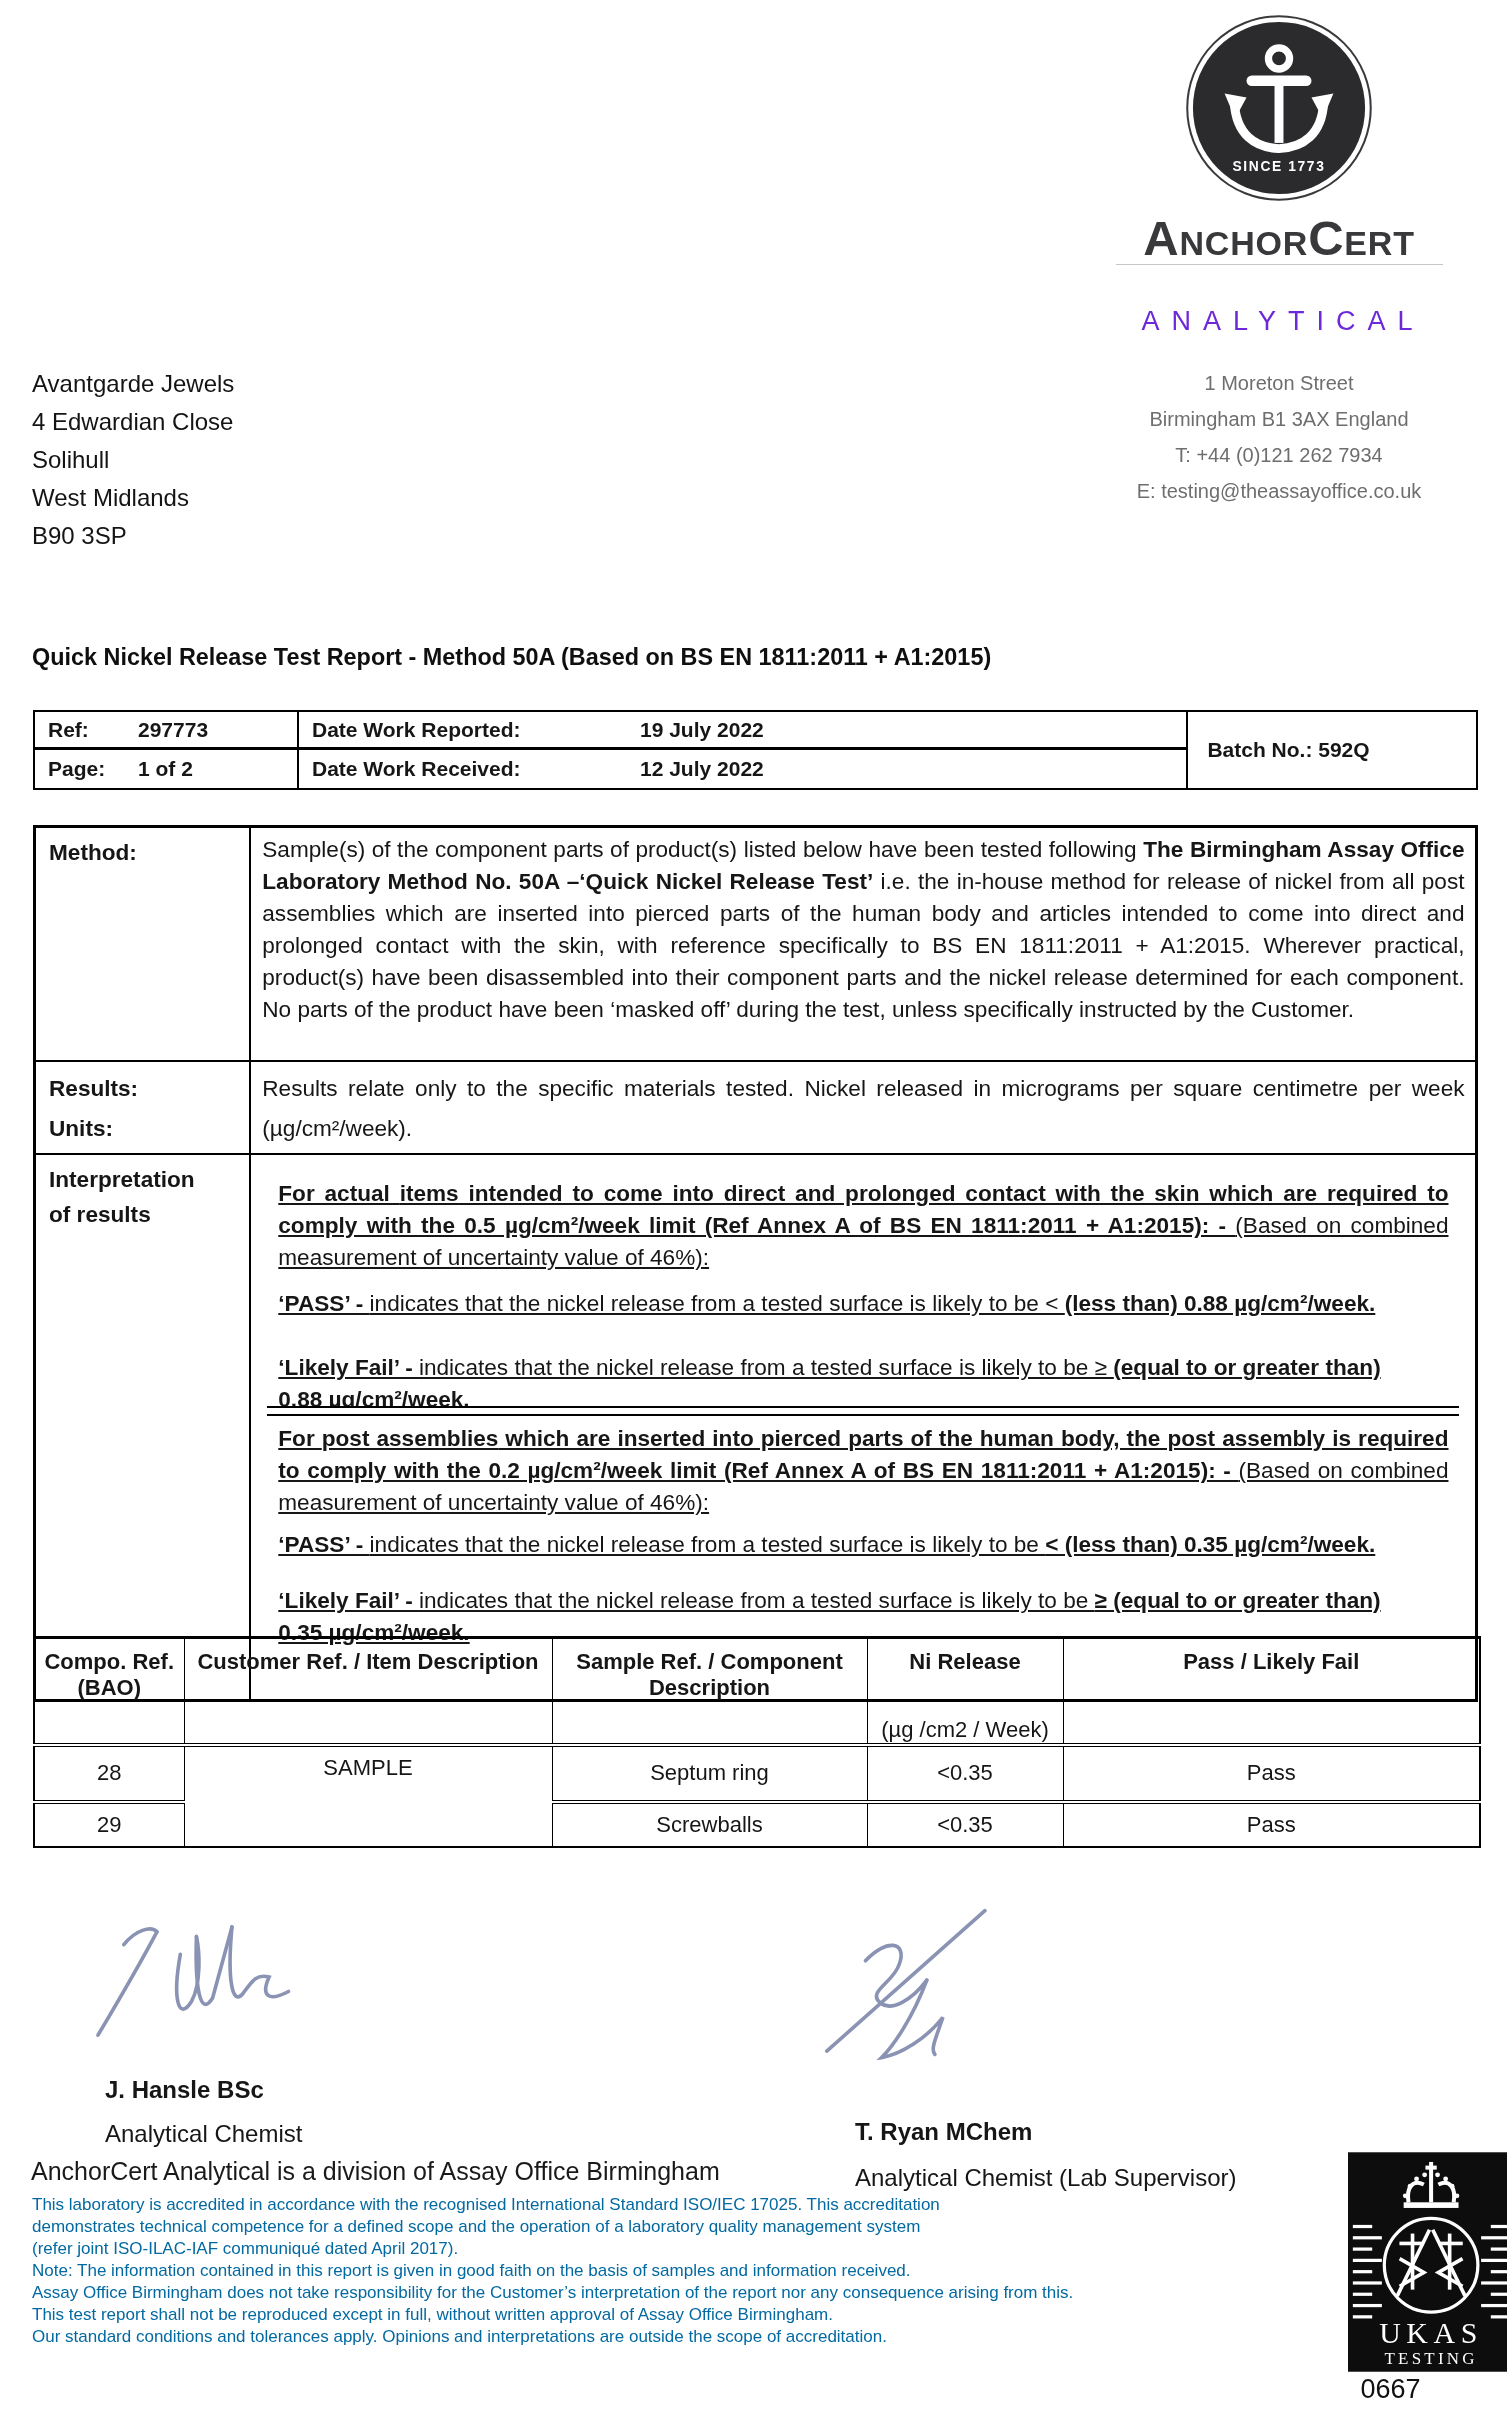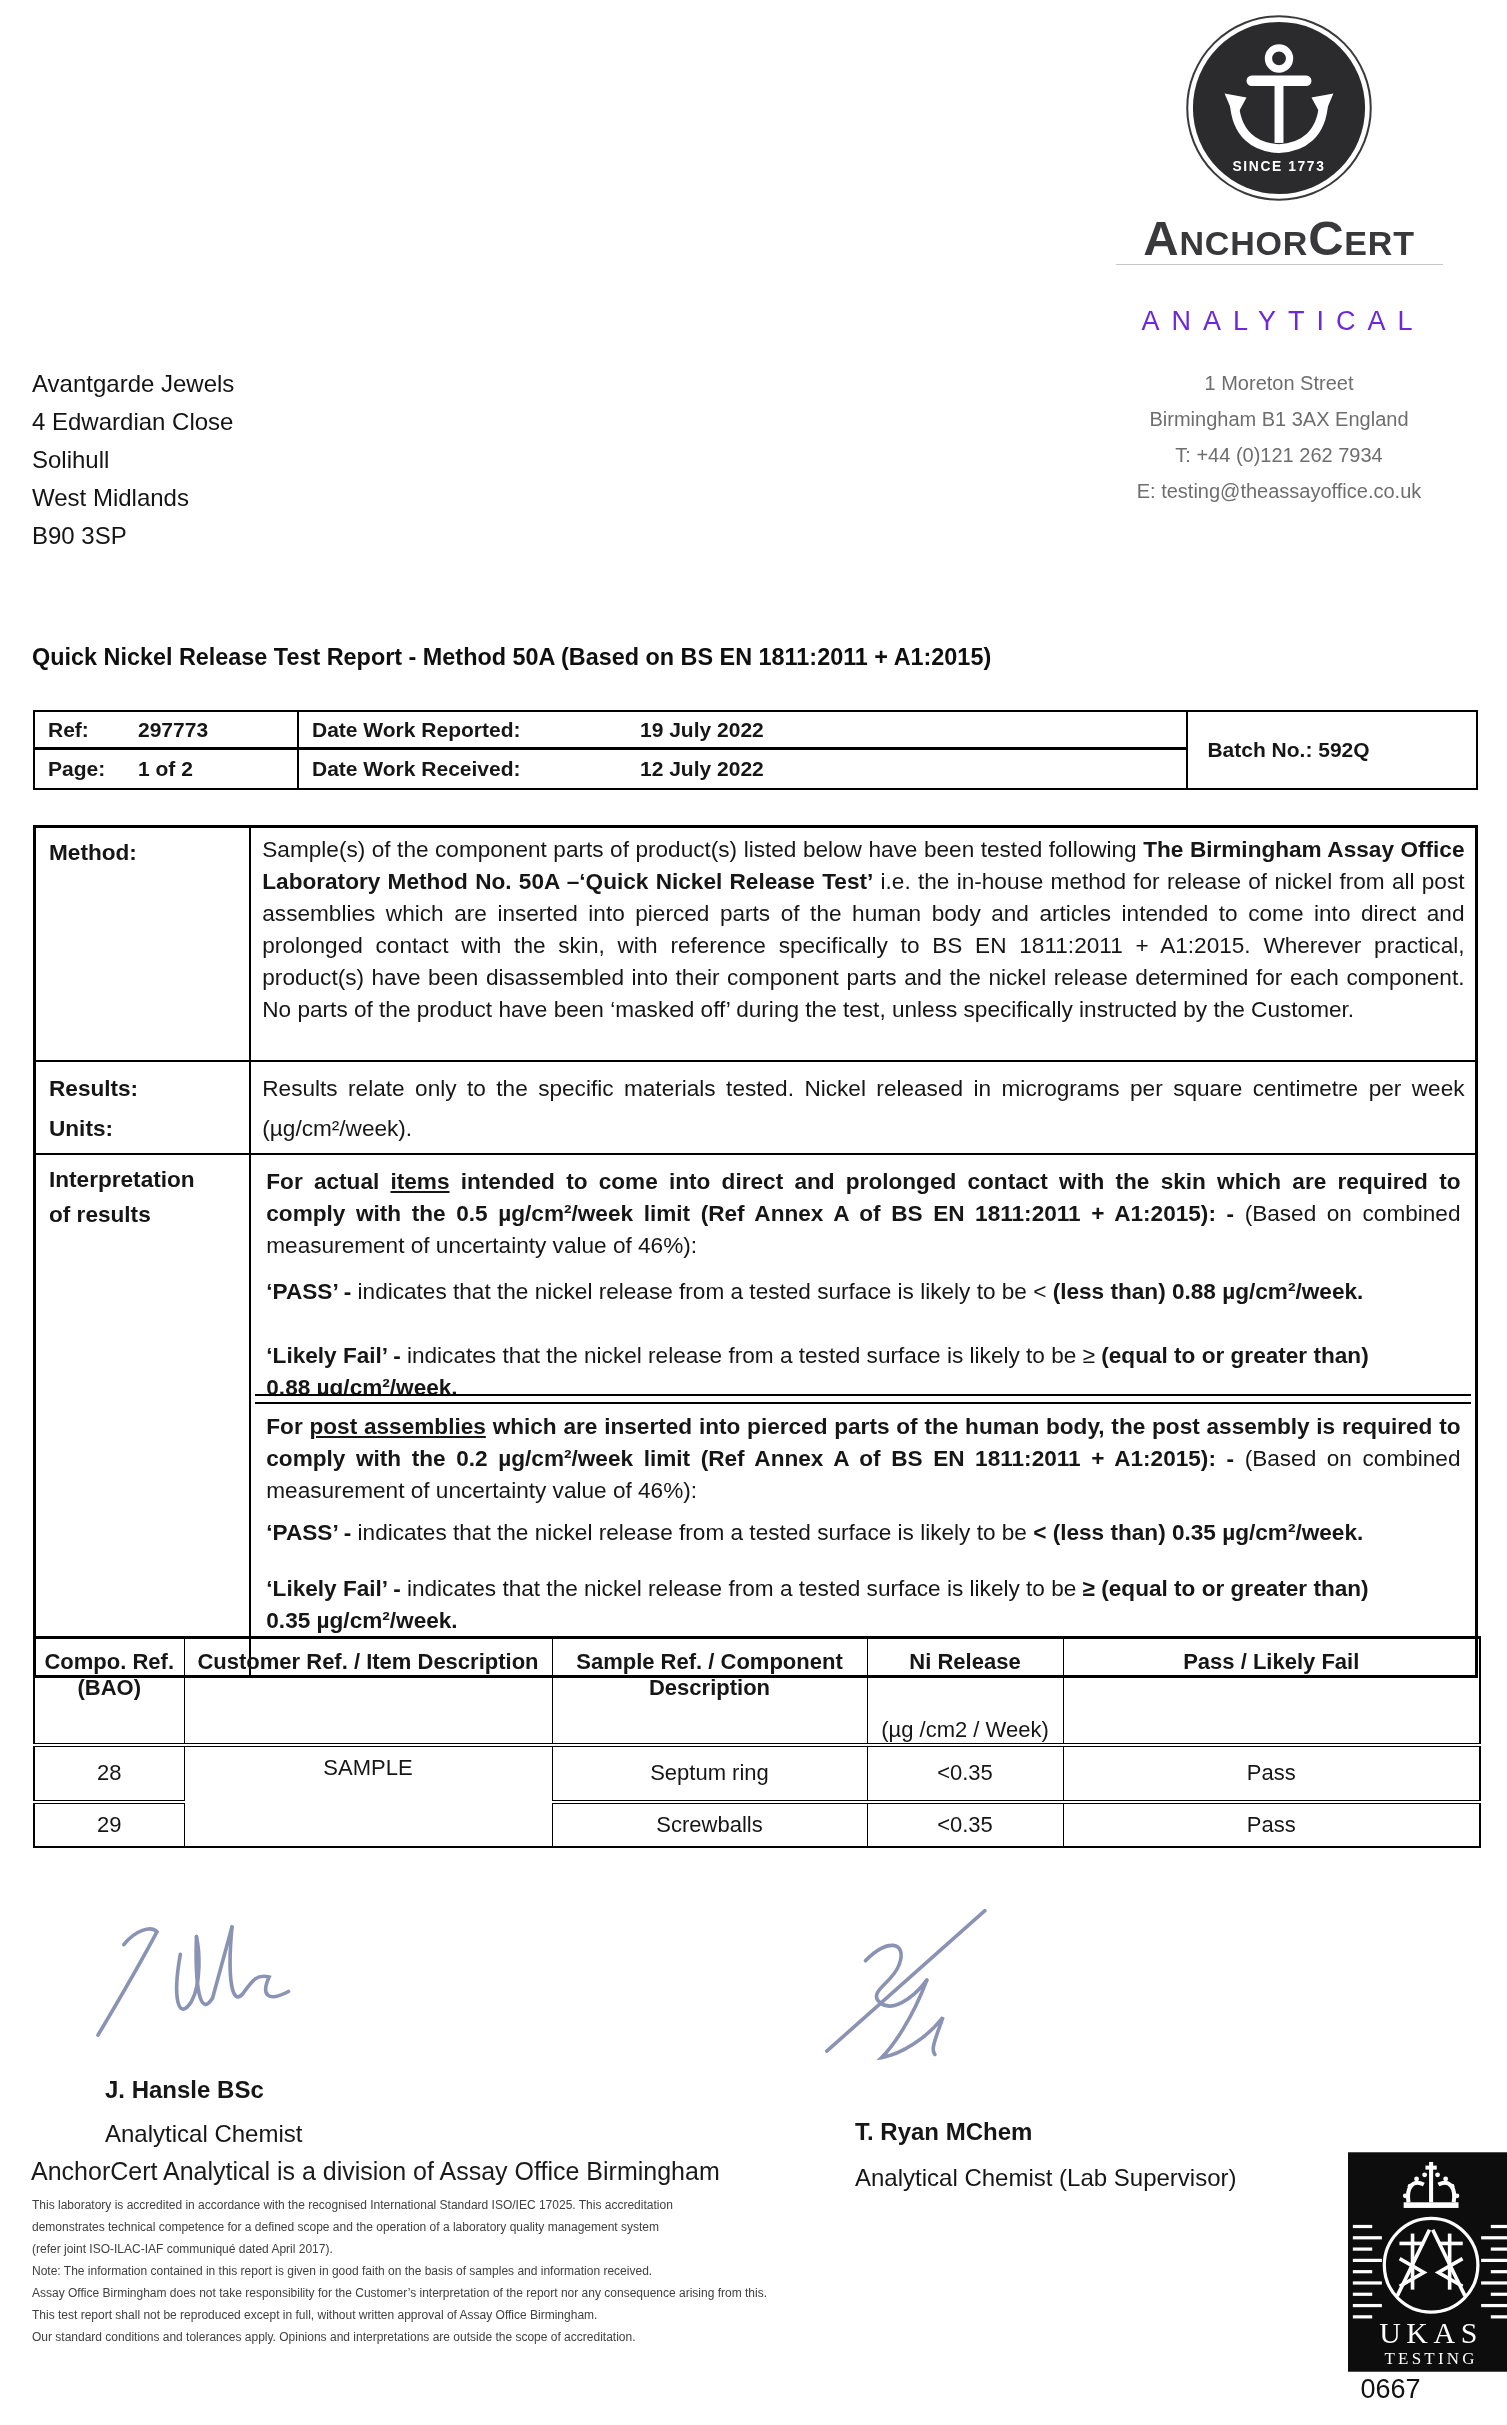--- a/index.html
+++ b/index.html
@@ -40,21 +40,21 @@
   
   .main-table { position:absolute; left:33px; top:825px; width:1445px; border:3.2px solid #000; font-size:22.6px; }
   .mrow { display:flex; border-bottom:2.4px solid #000; }
   .mrow.last { border-bottom:0; }
   .mlabel { width:215px; border-right:2.4px solid #000; padding:6.5px 4.9px 0 13px; font-weight:bold; line-height:35px; flex:none; }
   .mcontent { flex:1; padding:5.7px 10.5px 0 11.3px; line-height:32px; text-align:justify; }
   .row-method { height:234px; }
   .row-results { height:93px; }
   .row-results .mcontent { line-height:40px; padding-top:7.3px; }
   .row-results .mlabel { line-height:40px; padding-top:7.3px; }
-  .row-interp .mcontent { padding:4px; text-align:left; }
+  .row-interp .mcontent { padding:16px; text-align:left;text-decoration:underline; }
   .ibox-a { height:237px; border-bottom:2.4px solid #000; padding:7.3px 10.5px 0 11.3px; overflow:hidden; }
   .ibox-gap { height:5.7px; }
   .ibox-b { height:269px; border-top:2.4px solid #000; padding:7.3px 10.5px 0 11.3px; overflow:hidden; }
   .i-head { line-height:32px; text-align:justify; }
   .i-pass-a { margin-top:13.7px; line-height:32px; }
   .i-fail-a { margin-top:32px; line-height:32px; }
   .i-pass-b { margin-top:9.7px; line-height:32px; }
   .i-fail-b { margin-top:24px; line-height:32px; }
   
   .results-table { position:absolute; left:33px; top:1636px; width:1445px; border-collapse:collapse;
@@ -69,21 +69,21 @@
   .r28 td { height:57px; border-bottom:4px double #000; }
   .r29 td { height:45px; }
   td.cust-span { vertical-align:top; padding-top:8px; border-bottom:1.6px solid #000;margin-left:9px; }
   .results-table th { text-align:center; }
   
   .sig-svg { position:absolute; }
   .sig-name-block { position:absolute; font-size:24px; line-height:44px; }
   .sig-name { font-weight:bold; }
   
   .footer-division { position:absolute; left:31px; top:2157px; font-size:25px; color:#1a1a1a; }
-  .footer-small { position:absolute; left:32px; top:2194px; font-size:12px; line-height:22px; color:#404040; width:1261px; }
+  .footer-small { position:absolute; left:32px; top:2194px; font-size:17px; line-height:22px; color:#0369a1; width:1261px; }
   
   .ukas-wrap { position:absolute; left:1307px; top:2152px; width:151px;margin-left:41px; }
   .ukas-number { position:absolute; left:1307px; top:2374px; width:167px; text-align:center; font-size:27px; color:#111; }
 </style>
 </head>
 <body>
 
 <div class="page">
 
   <div class="logo-block">

